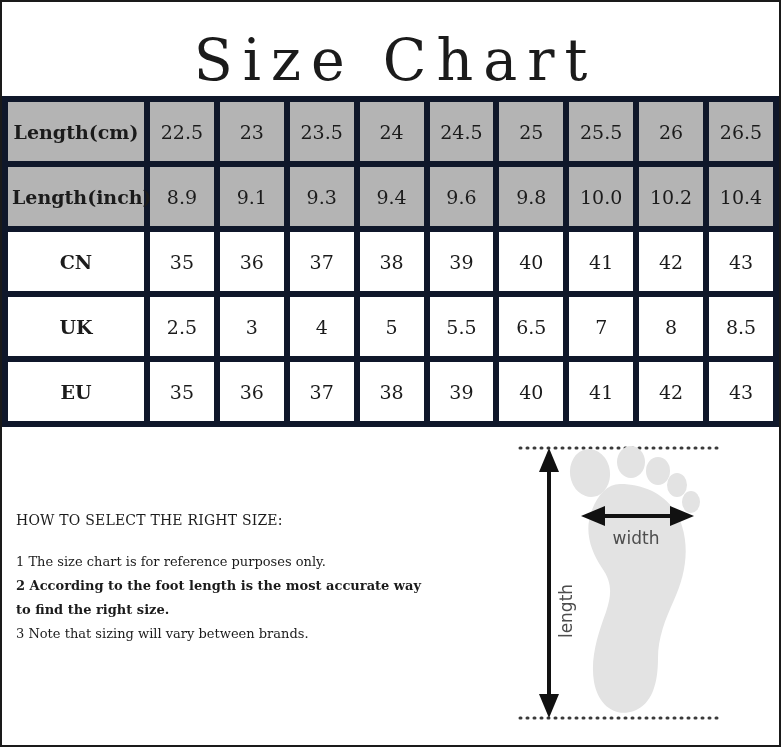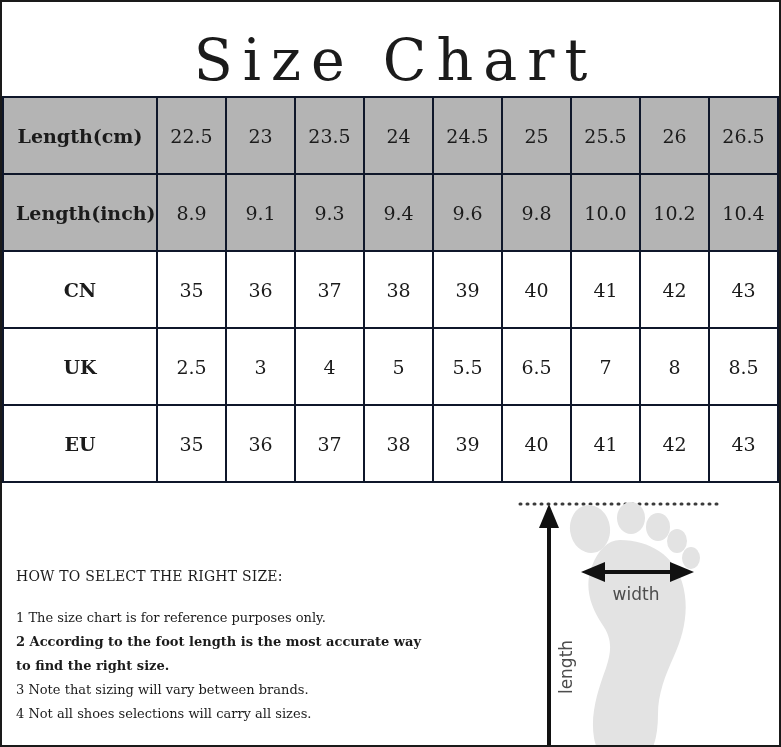--- a/index.html
+++ b/index.html
@@ -38,28 +38,28 @@
   }
 
   
   table.size-table {
     width: 100%;
     border-collapse: collapse;
     table-layout: fixed;
     background: #ffffff;
   }
   table.size-table td {
-    border: 2px solid #0f172a;
+    border: 6px solid #0f172a;
     text-align: center;
     vertical-align: middle;
     height: 51px;
     font-family: "DejaVu Serif", "Liberation Serif", serif;
     font-size: 19px;
     color: #1b1b1b;
-    padding: 12px;
+    padding: 4px;
   }
   table.size-table tr.header-row td {
     background: #b4b4b4;
   }
   td.row-label {
     font-weight: bold;
     font-size: 20px;
     width: 128px;
   }
   tr.header-row td.row-label {
@@ -196,21 +196,20 @@
 </table>
 
 <div class="lower">
 
   <div class="howto">
     <div class="howto-title">HOW TO SELECT THE RIGHT SIZE:</div>
     <div class="howto-list">
       <div class="howto-item">1 The size chart is for reference purposes only.</div>
       <div class="howto-item bold">2 According to the foot length is the most accurate way to find the right size.</div>
       <div class="howto-item">3 Note that sizing will vary between brands.</div>
-      <div class="howto-item">4 Not all shoes selections will carry all sizes.</div>
     </div>
   </div>
 
   <div class="foot-diagram">
     <svg width="270" height="320" viewBox="0 0 270 320" xmlns="http://www.w3.org/2000/svg">
 
       <line x1="18" y1="12" x2="218" y2="12" stroke="#3a3a3a" stroke-width="3" stroke-linecap="round" stroke-dasharray="1 6"></line>
 
       <line x1="18" y1="282" x2="218" y2="282" stroke="#3a3a3a" stroke-width="3" stroke-linecap="round" stroke-dasharray="1 6"></line>
 

